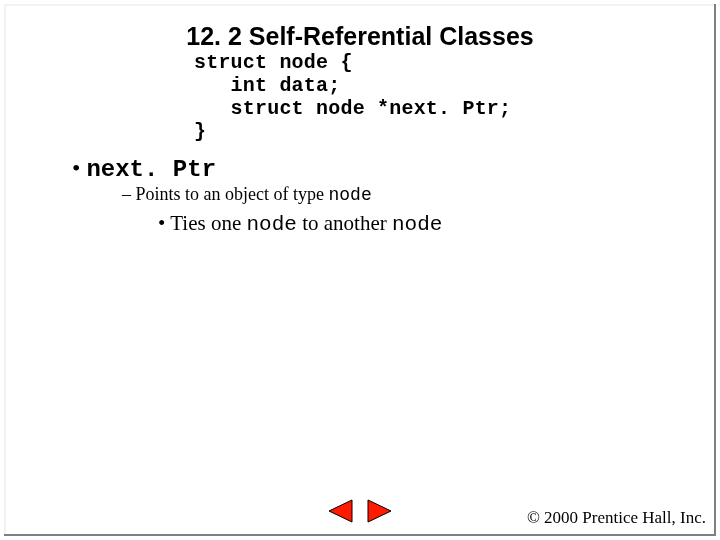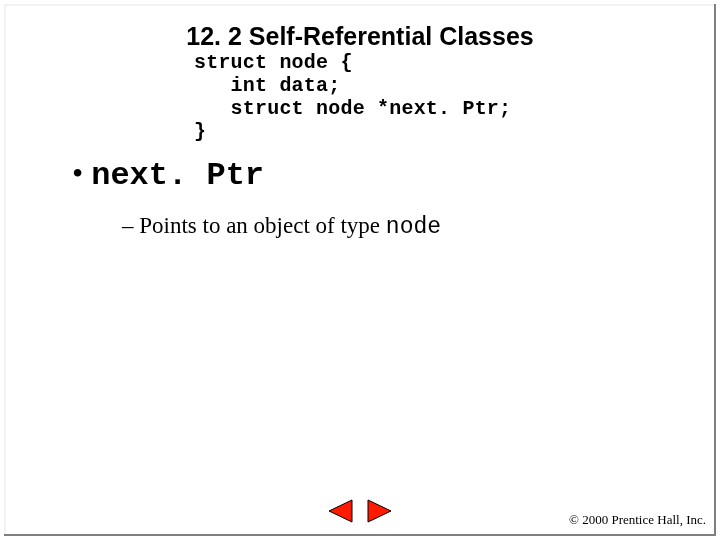--- a/index.html
+++ b/index.html
@@ -45,52 +45,51 @@
     font-size: 20px;
     white-space: pre;
     margin-top: 0;
     margin-left: 168px;
     line-height: 1.15;
     letter-spacing: 0.2px;
   }
   .bullet-1 {
     margin-top: 12px;
     margin-left: 46px;
-    font-size: 32px;
+    font-size: 24px;
     font-family: "Times New Roman", Times, serif;
   }
   .bullet-1 .term {
     font-family: "Courier New", Courier, monospace;
     font-weight: bold;
   }
   .dash-item {
     margin-left: 96px;
-    font-size: 23px;
+    font-size: 18px;
     font-family: "Times New Roman", Times, serif;
     line-height: 1.25;
-    margin-top: 18px;
   }
   .dash-item .mono {
     font-family: "Courier New", Courier, monospace;
   }
   .sub-bullet {
     margin-left: 132px;
     margin-top: 4px;
     font-size: 21px;
     font-family: "Times New Roman", Times, serif;
   }
   .sub-bullet .mono {
     font-family: "Courier New", Courier, monospace;
   }
   .footer-copy {
     position: absolute;
     right: 14px;
     bottom: 12px;
     text-align: right;
-    font-size: 13px;
+    font-size: 17px;
     font-family: "Times New Roman", Times, serif;
     line-height: 1.2;
   }
   .nav {
     position: absolute;
     left: 50%;
     bottom: 12px;
     transform: translateX(-50%);
     display: flex;
     gap: 12px;
@@ -117,20 +116,23 @@
   <div class="bullet-1">
     <span>•</span>
     <span class="term">next. Ptr</span>
   </div>
 
   <div class="dash-item">
     <span>–</span><span>  Points to an object of type </span><span class="mono">node</span>
   </div>
 
 
+  <div class="sub-bullet">
+    <span>•</span><span>  Ties one </span><span class="mono">node</span><span> to another </span><span class="mono">node</span>
+  </div>
 </div>
 
 <div class="nav">
   <span class="tri-btn">
     <svg width="28" height="26">
       <polygon points="26,2 26,24 3,13" fill="#ff1a00" stroke="#000" stroke-width="1"></polygon>
     </svg>
   </span>
   <span class="tri-btn">
     <svg width="28" height="26">

